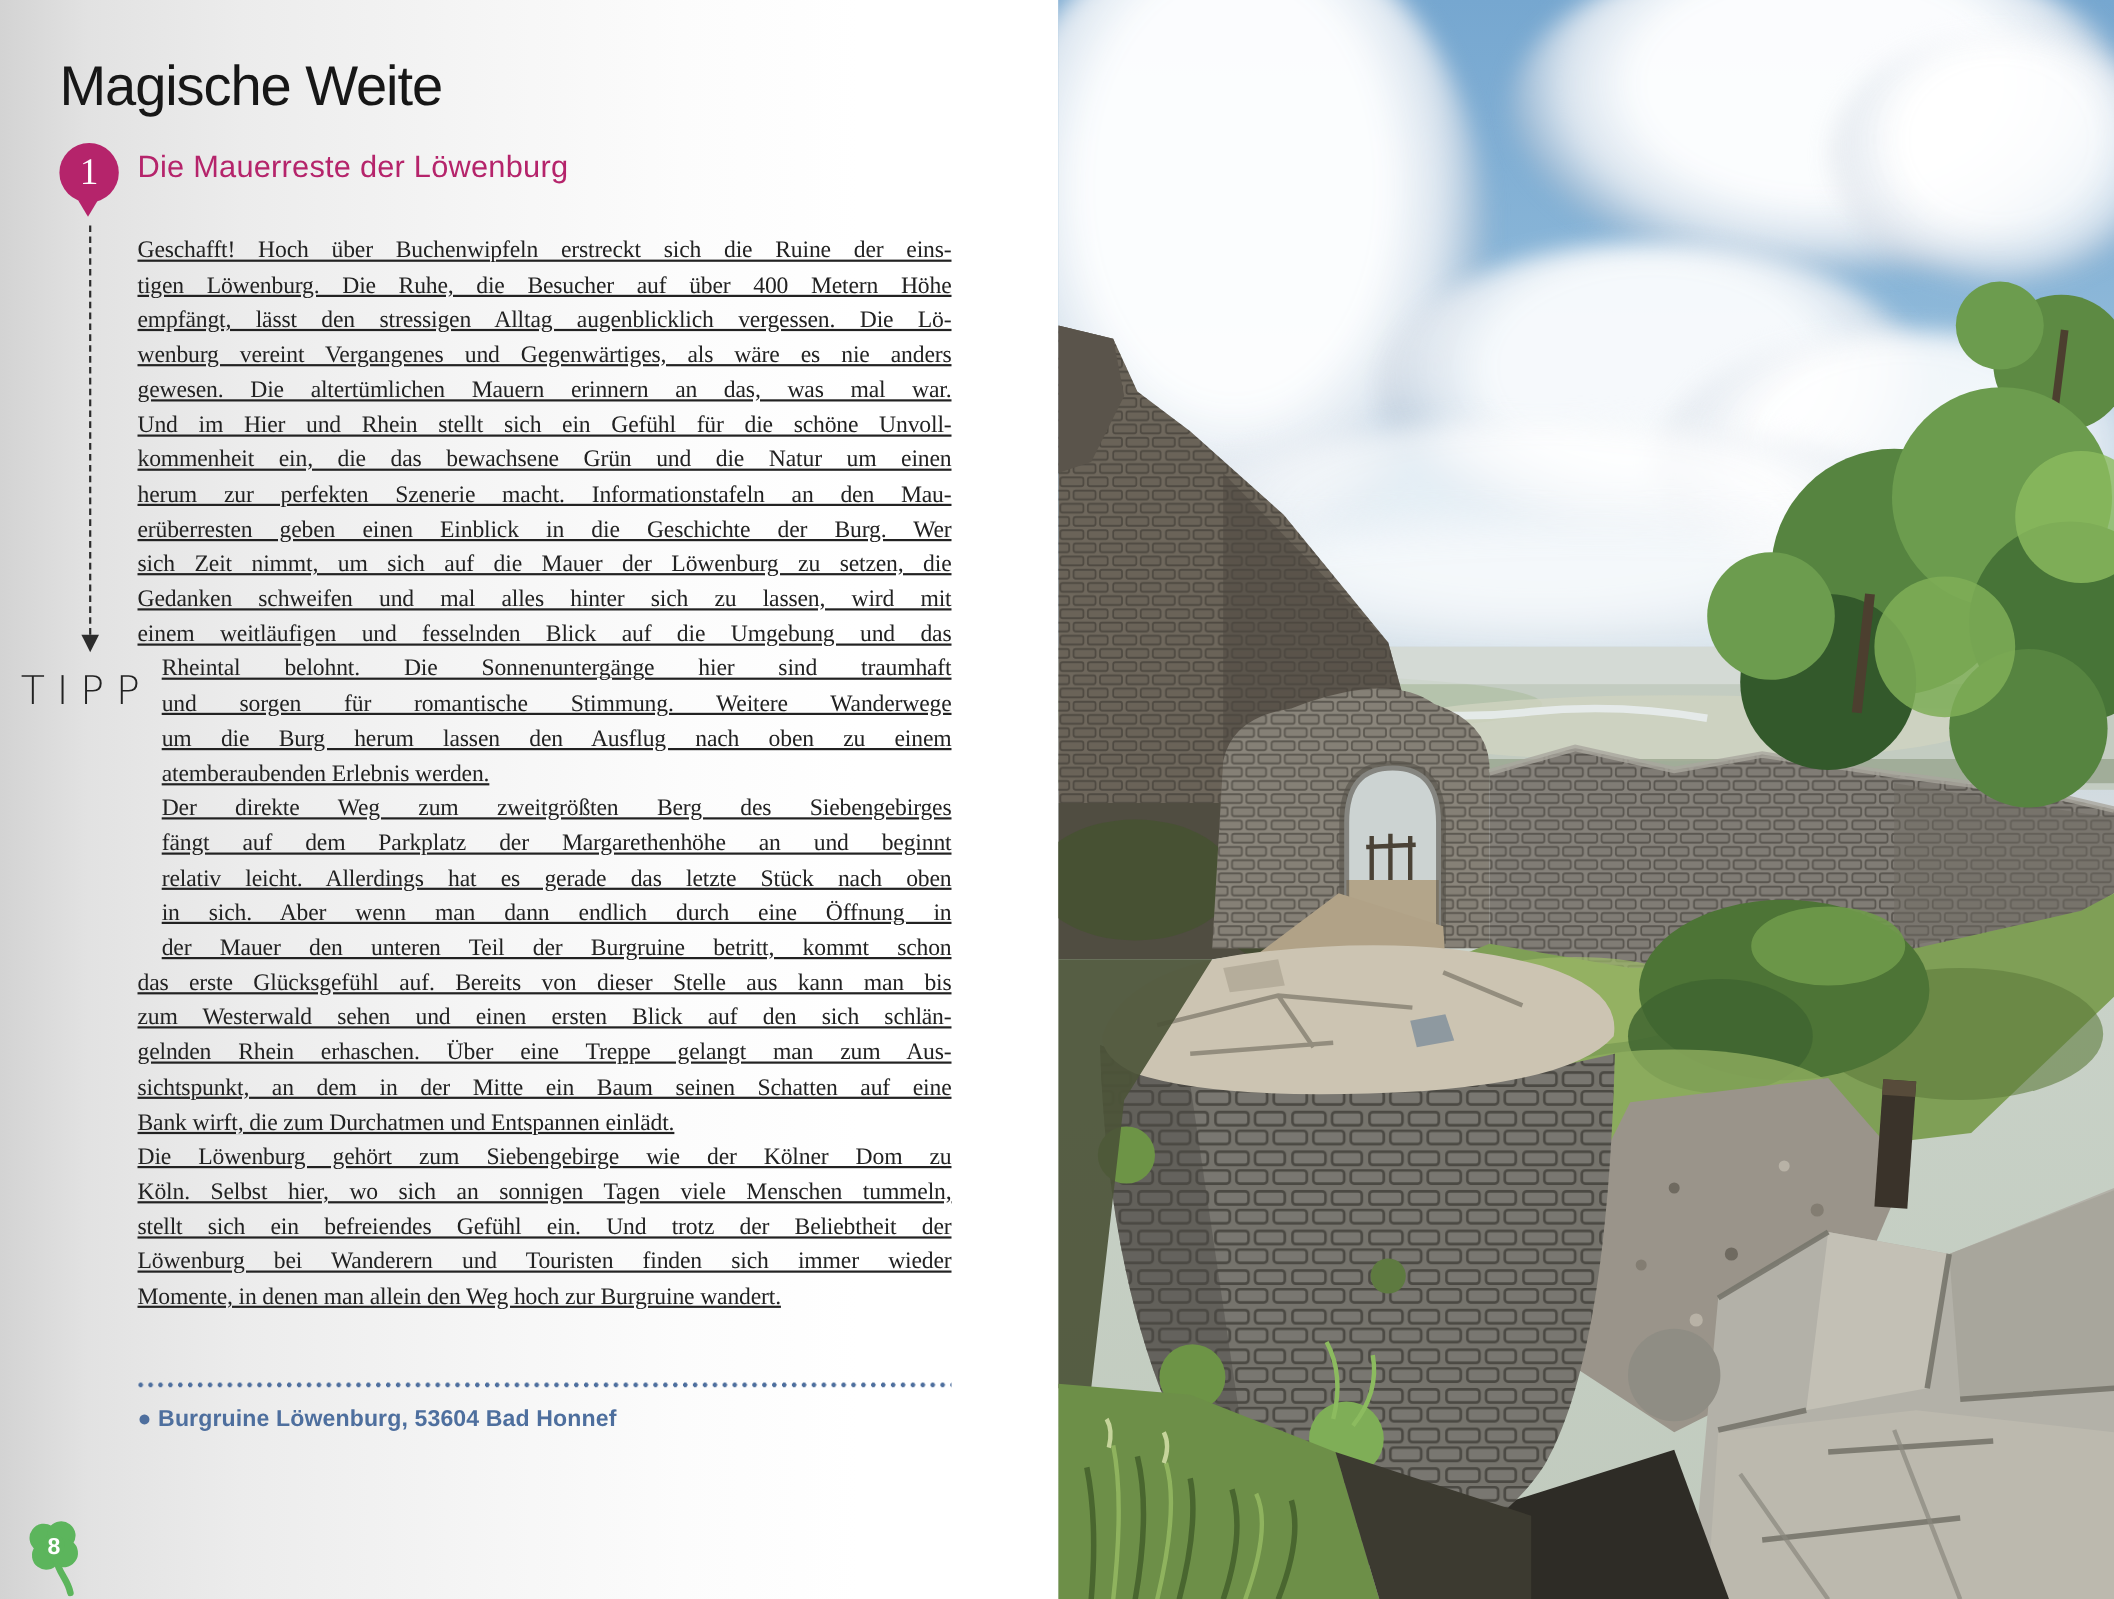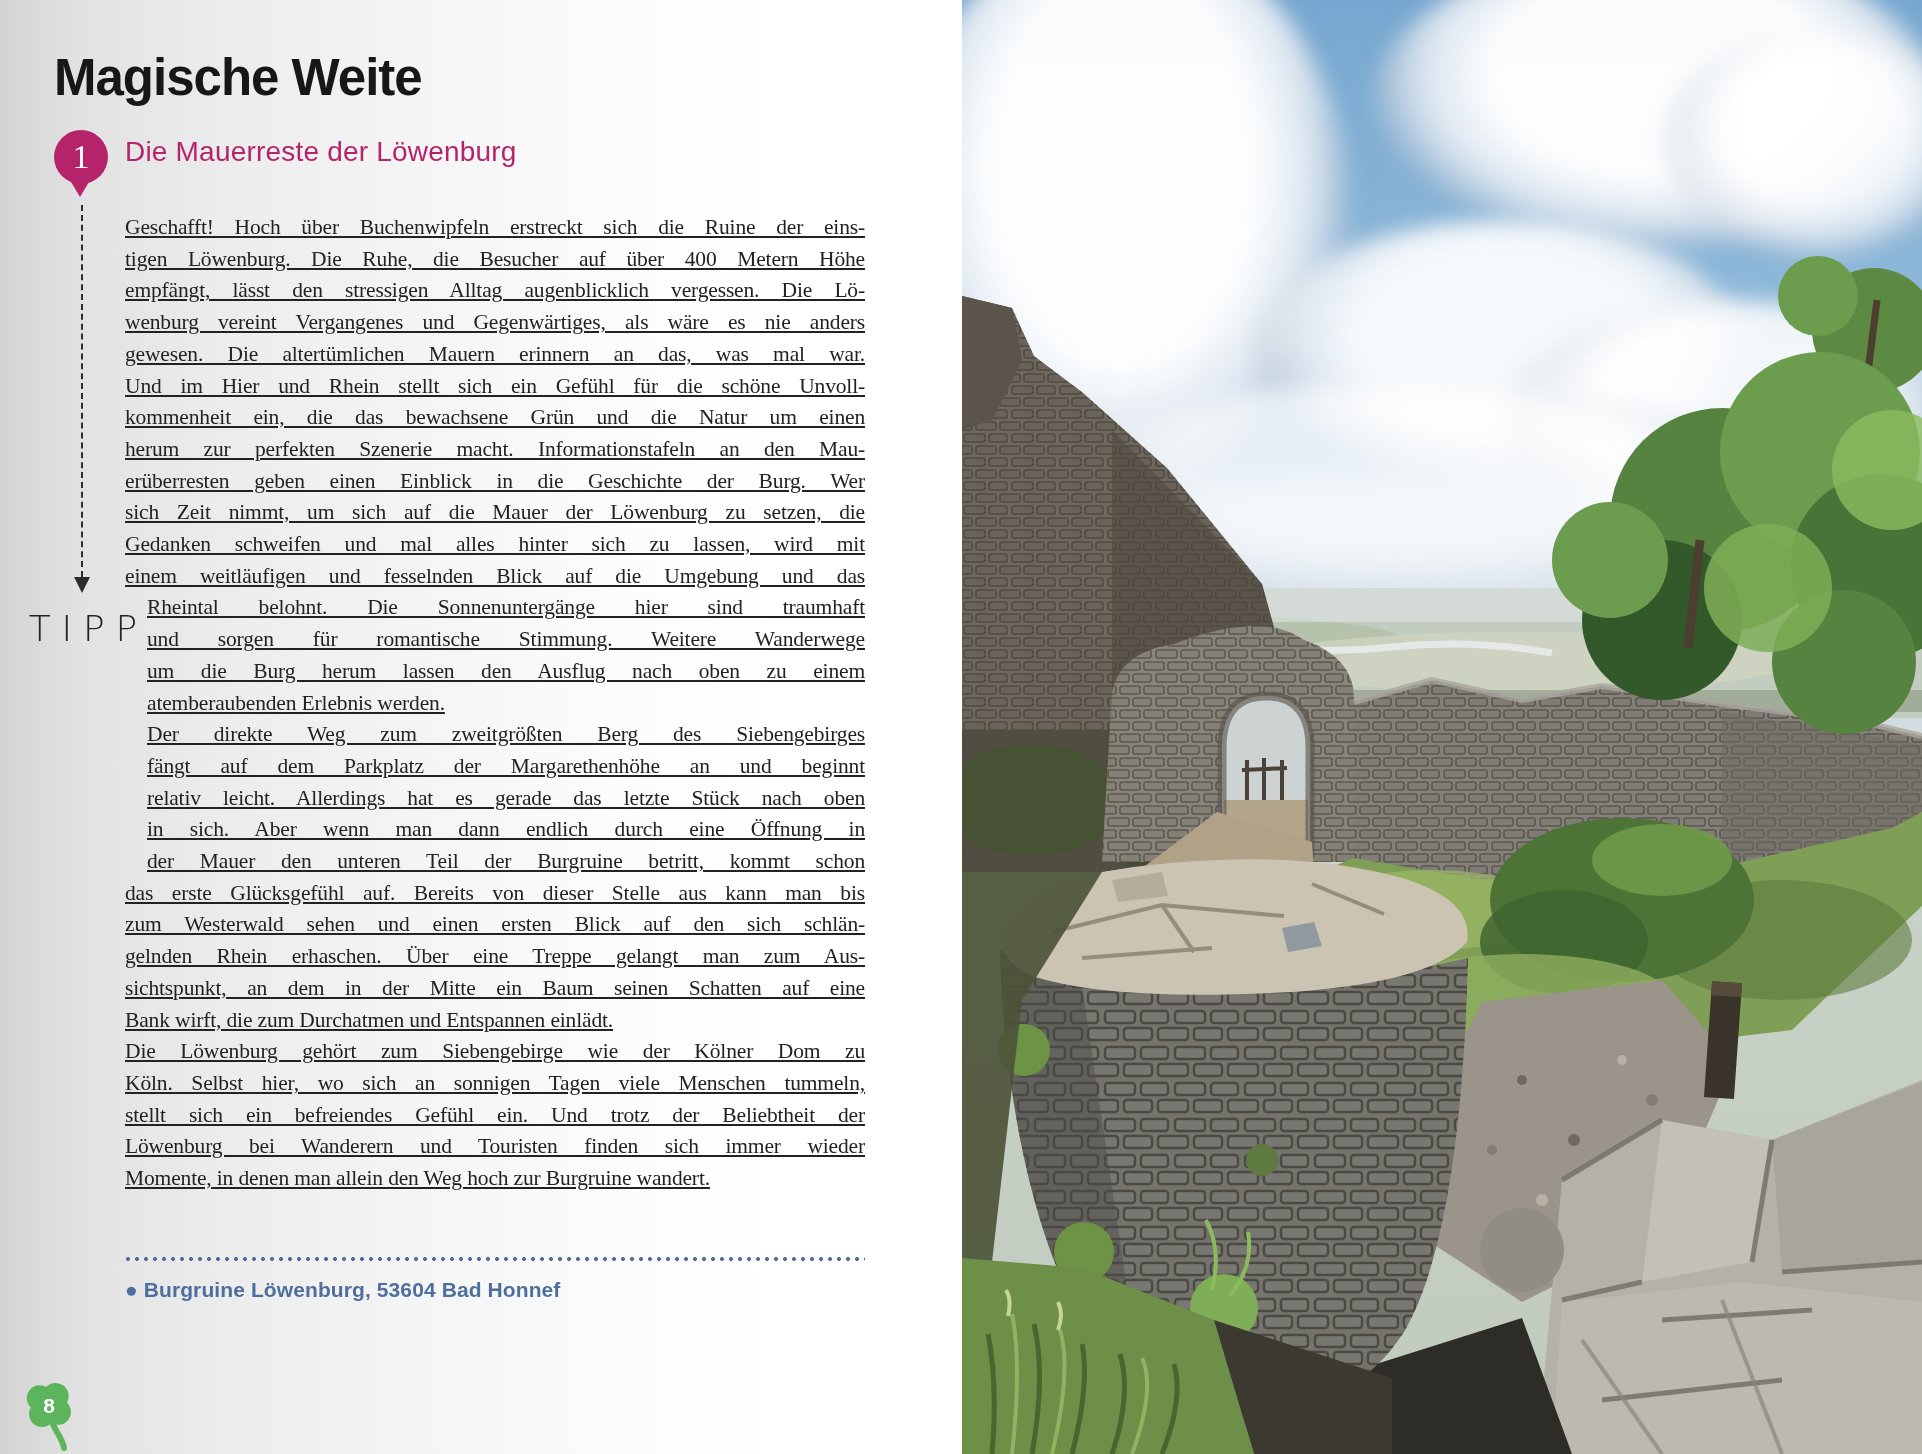--- a/index.html
+++ b/index.html
@@ -2,34 +2,34 @@
 <html><head>
 <meta charset="utf-8">
 <style>
   html,body{margin:0;padding:0;background:#888;}
   .page{position:relative;width:1922px;height:1454px;background:#ffffff;overflow:hidden;
         font-family:"Liberation Sans",sans-serif;}
 
   
   .left-page{position:absolute;left:0;top:0;width:962px;height:1454px;
     background:linear-gradient(to right,#d3d3d3 0px,#e2e2e2 80px,#ececec 220px,#f5f5f5 430px,#fcfcfc 620px,#ffffff 780px);}
-  .title{position:absolute;left:54px;top:48px;font-size:51px;font-weight:700;color:#171717;
+  .title{position:absolute;left:54px;top:48px;font-size:51px;font-weight:400;color:#171717;
     letter-spacing:-1px;}
   .pin{position:absolute;left:54px;top:130px;width:54px;height:54px;border-radius:50%;
     background:#b5246b;color:#fff;display:flex;align-items:center;justify-content:center;
     font-family:"Liberation Serif",serif;font-size:34px;}
   .pin::after{content:"";position:absolute;bottom:-13px;left:17px;width:0;height:0;
     border-left:9px solid transparent;border-right:9px solid transparent;border-top:15px solid #b5246b;}
   .subtitle{position:absolute;left:125px;top:136px;font-size:28px;color:#b5246b;letter-spacing:.2px;}
 
   .dash-line{position:absolute;left:81px;top:205px;height:372px;width:0;border-left:2px dashed #2c2c2c;}
   .arrow-head{position:absolute;left:74px;top:577px;width:0;height:0;
     border-left:8px solid transparent;border-right:8px solid transparent;border-top:16px solid #2c2c2c;}
 
-  .tip-heading{position:absolute;left:8px;top:608px;width:150px;text-align:center;
+  .tip-heading{position:absolute;left:8px;top:608px;width:150px;
     font-family:"DejaVu Sans",sans-serif;font-weight:200;font-size:36px;letter-spacing:.3em;
     text-indent:.3em;color:#222;}
   .tip-text{position:absolute;left:8px;top:662px;width:150px;text-align:center;
     font-size:20px;line-height:26.5px;color:#bf3a78;}
 
   .body-text{position:absolute;left:125px;top:212px;width:740px;
     font-family:"Liberation Serif",serif;font-size:21.5px;line-height:31.7px;color:#222;
     letter-spacing:-0.15px;}
   .body-text .bline{text-align:justify;text-align-last:justify;text-decoration:underline;}
   .body-text .indent{margin-left:22px;}

